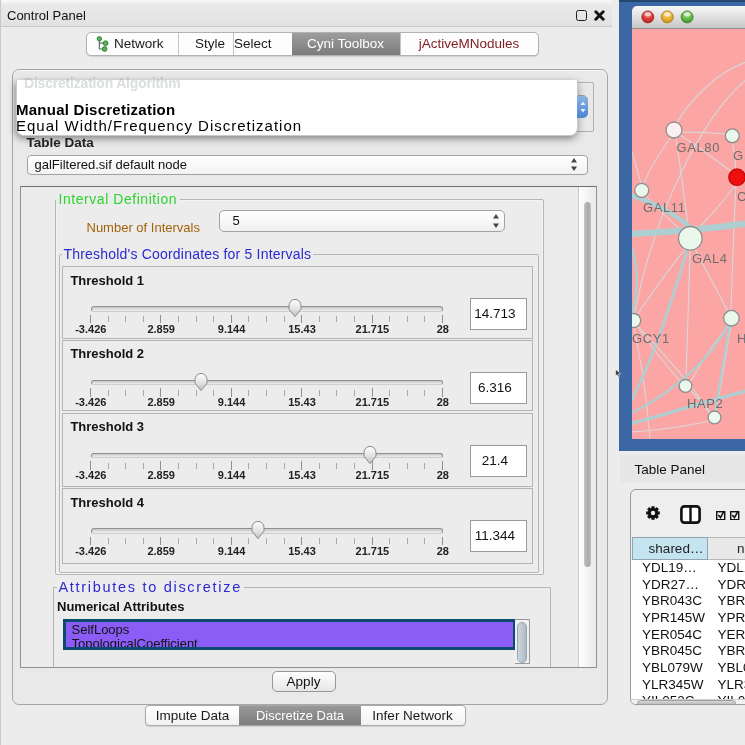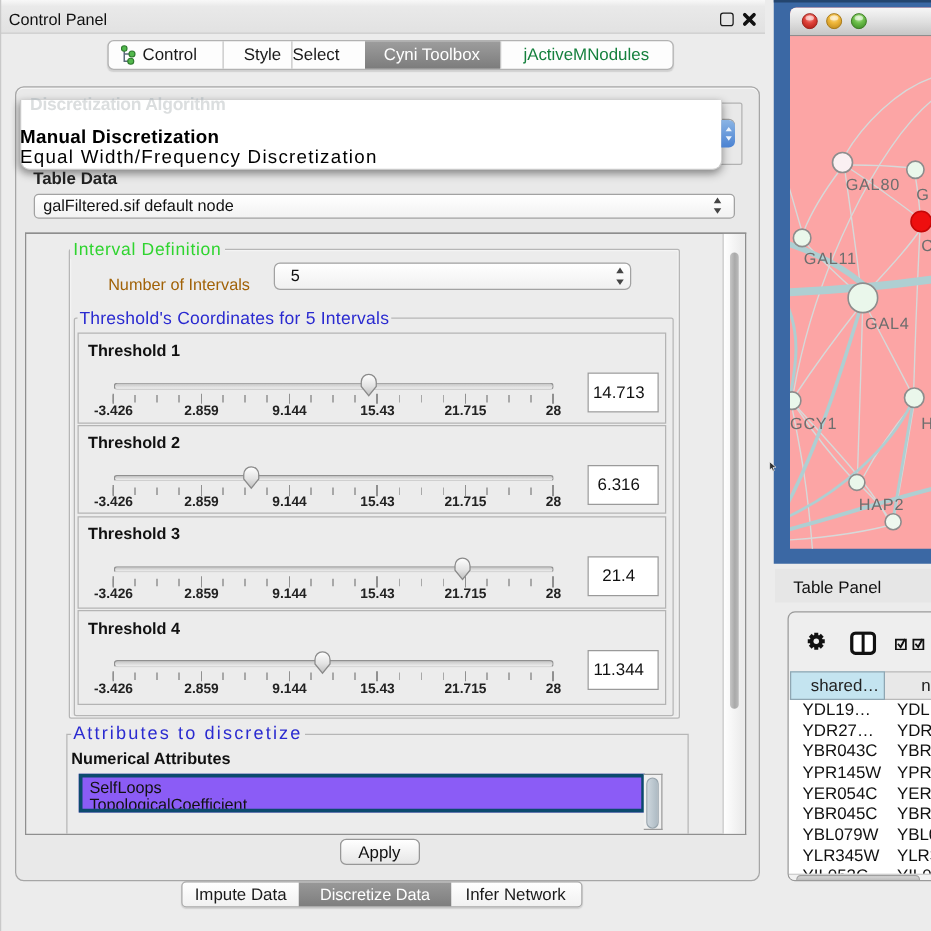--- a/index.html
+++ b/index.html
@@ -23,25 +23,25 @@
   <div class="abs" style="left:91px;top:0;width:1px;height:22px;background:#c4c4c4"></div>
   <div class="abs" style="left:146px;top:0;width:1px;height:22px;background:#c4c4c4"></div>
   <div class="abs" style="left:204.5px;top:0;width:108px;height:22px;background:linear-gradient(#9d9d9d,#7c7c7c);"></div>
   <div class="abs" style="left:312.5px;top:0;width:1px;height:22px;background:#c4c4c4"></div>
   <svg class="abs" style="left:8px;top:2.5px" width="15" height="17" viewBox="0 0 15 17">
     <path d="M4.4 4 L4.4 14.5 M4.4 8.2 L9.6 8.2 M4.4 14 L8.4 14" stroke="#5a6b7a" stroke-width="1.2" fill="none"></path>
     <circle cx="4.4" cy="3.8" r="2.2" fill="#52b84c" stroke="#2d7a2d" stroke-width="0.9"></circle>
     <circle cx="10.6" cy="8.2" r="2.4" fill="#52b84c" stroke="#2d7a2d" stroke-width="0.9"></circle>
     <circle cx="9.6" cy="14" r="2.4" fill="#52b84c" stroke="#2d7a2d" stroke-width="0.9"></circle>
   </svg>
-  <div class="abs" style="left:27px;top:3px;font-size:13.5px;color:#1a1a1a">Control</div>
+  <div class="abs" style="left:27px;top:3px;font-size:13.5px;color:#1a1a1a">Network</div>
   <div class="abs" style="left:100px;top:3px;width:46px;text-align:center;font-size:13.5px;color:#1a1a1a">Style</div>
   <div class="abs" style="left:147px;top:3px;width:57px;text-align:left;font-size:13.5px;color:#1a1a1a">Select</div>
   <div class="abs" style="left:204.5px;top:3px;width:108px;text-align:center;font-size:13.5px;color:#fff">Cyni Toolbox</div>
-  <div class="abs" style="left:313px;top:3px;width:138px;text-align:center;font-size:13.5px;color:#15803d">jActiveMNodules</div>
+  <div class="abs" style="left:313px;top:3px;width:138px;text-align:center;font-size:13.5px;color:#7f1d1d">jActiveMNodules</div>
 </div>
 
 <div class="abs" style="left:22px;top:82px;width:570px;height:48px;border:1px solid #b2b2b2;border-radius:2px"></div>
 
 <div class="abs" style="left:30px;top:95px;width:558px;height:22px;background:#fff;border:1px solid #9f9f9f;border-radius:5px;box-sizing:border-box"></div>
 
 <div class="abs" style="left:15.5px;top:79.5px;width:562px;height:56.5px;background:#fff;border:1px solid #c9c9c9;border-top:none;box-sizing:border-box;border-radius:0 0 8px 8px;box-shadow:0 3px 8px rgba(0,0,0,0.32),-2px 2px 5px rgba(0,0,0,0.15)"></div>
 <div class="abs" style="left:24px;top:74.5px;font-size:14px;font-weight:bold;letter-spacing:-0.2px;color:#dbdedf;white-space:nowrap">Discretization Algorithm</div>
 <div class="abs" style="left:24px;top:74.5px;height:5px;overflow:hidden;font-size:14px;font-weight:bold;letter-spacing:-0.2px;color:#bfc4c7;white-space:nowrap">Discretization Algorithm</div>
 <div class="abs" style="left:16px;top:100.5px;font-size:15px;font-weight:bold;letter-spacing:0.25px;color:#000">Manual Discretization</div>

